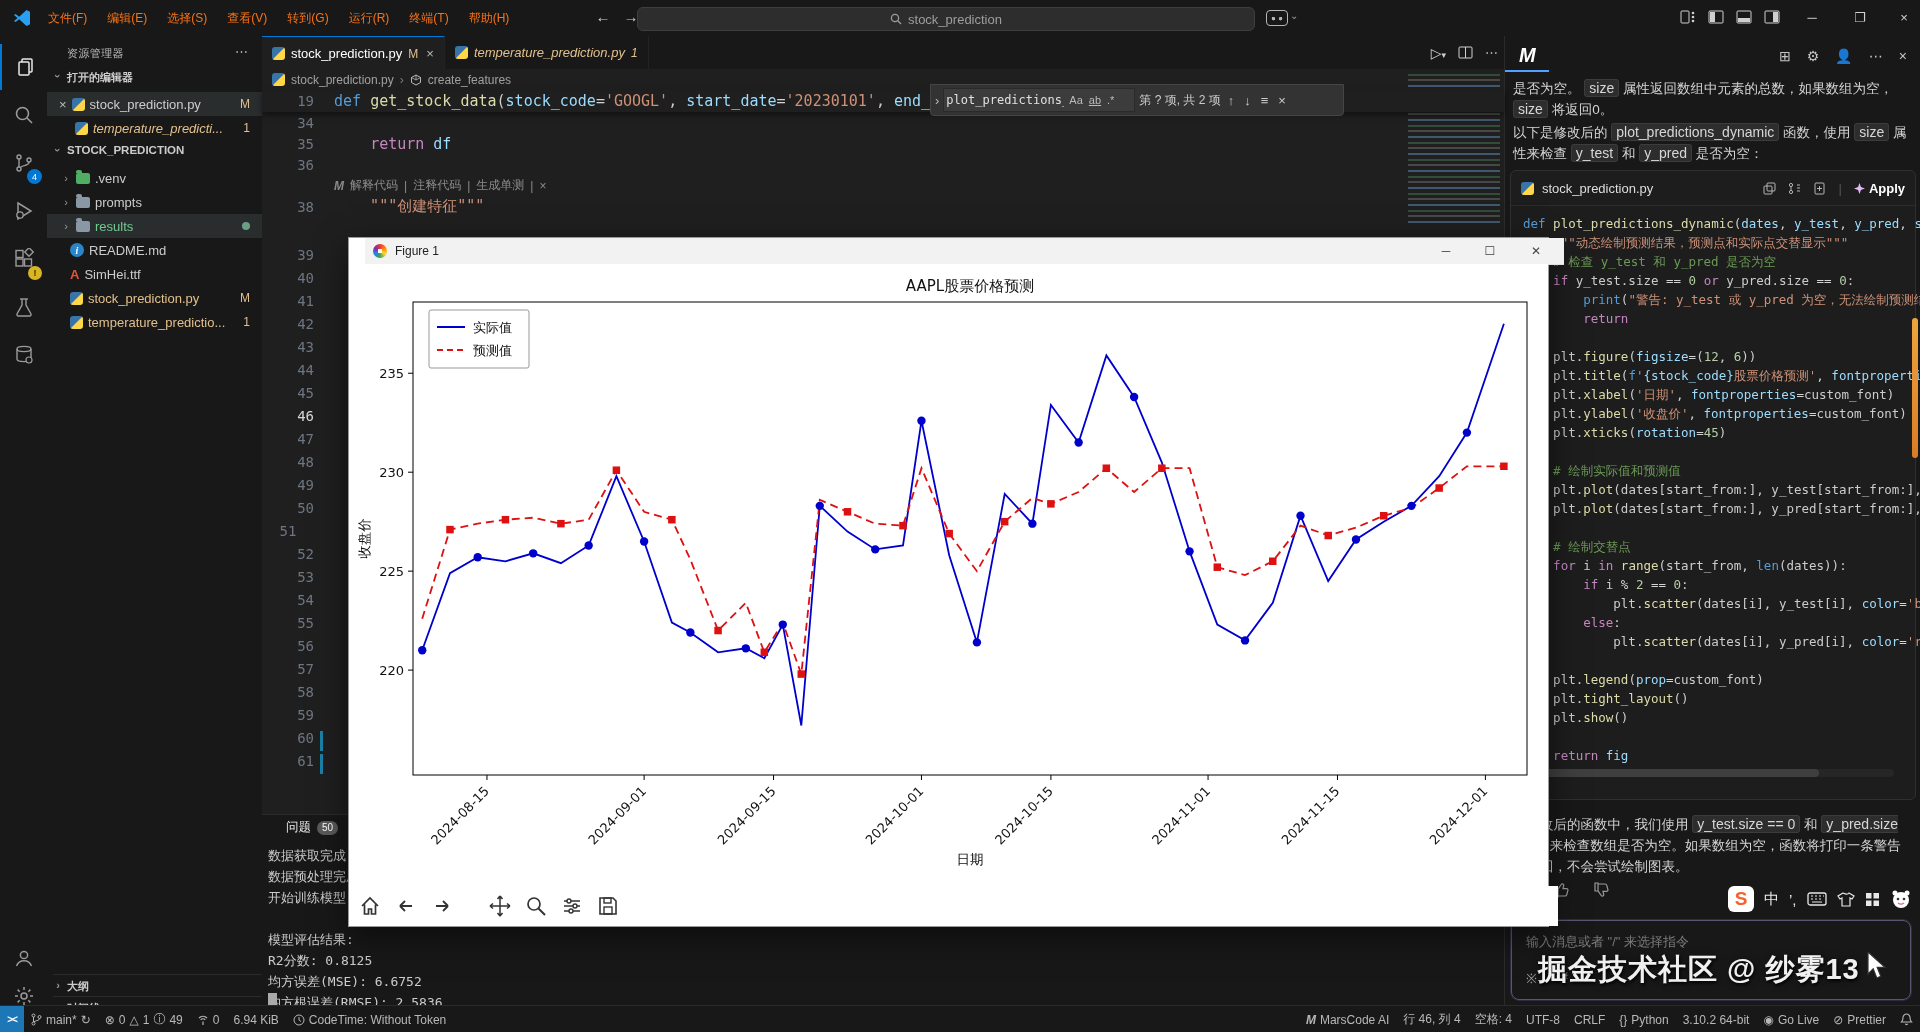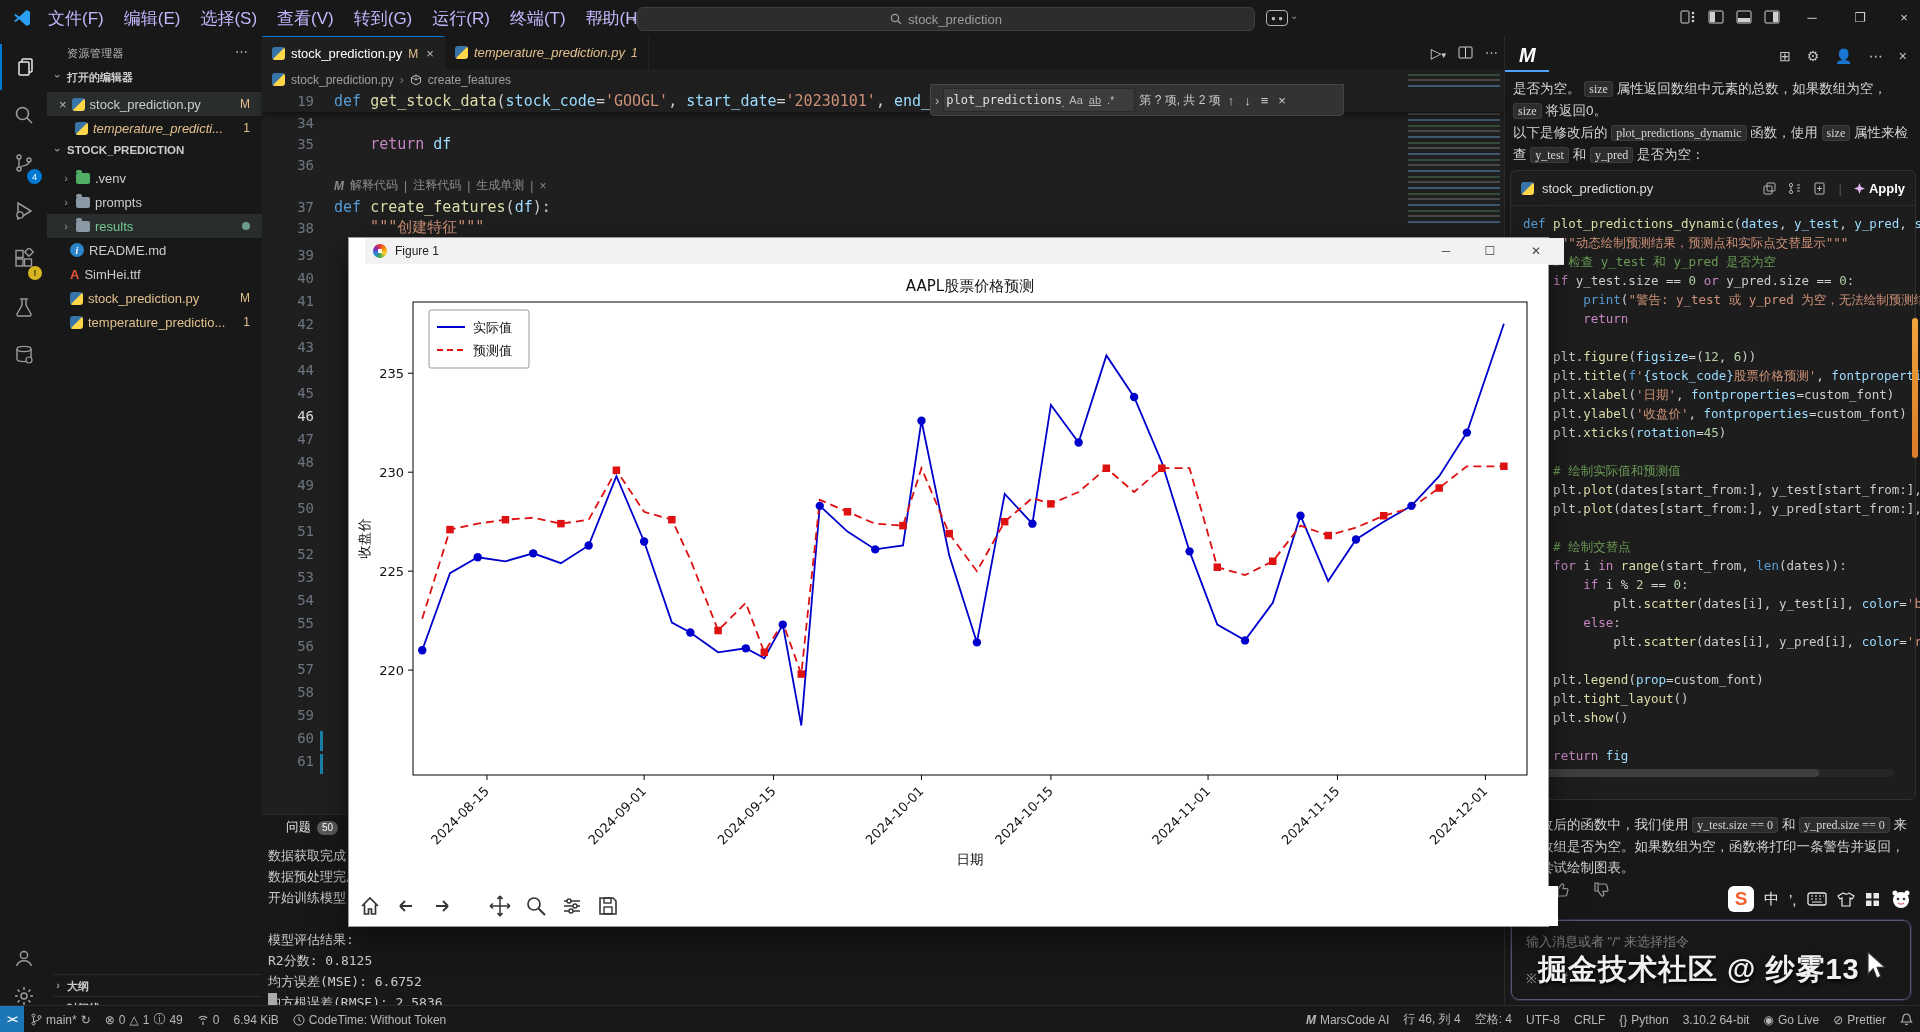--- a/index.html
+++ b/index.html
@@ -3,21 +3,21 @@
 <meta charset="utf-8">
 <style>
   html,body{margin:0;padding:0;background:#111;}
   #app{position:relative;width:1920px;height:1032px;overflow:hidden;background:#1f1f1f;
        font-family:"Liberation Sans",sans-serif;color:#cccccc;font-size:13px;}
   
   .titlebar{position:absolute;left:0;top:0;width:1920px;height:36px;background:#181818;
             border-bottom:1px solid #2b2b2b;display:flex;align-items:center;}
   .vs-logo{position:absolute;left:13px;top:9px;}
   .menus{position:absolute;left:38px;top:0;height:36px;display:flex;align-items:center;}
-  .menu-item{padding:0 10px;color:#c4b5fd;font-size:17px;cursor:default;}
+  .menu-item{padding:0 10px;color:#f97316;font-size:12px;cursor:default;}
   .nav-arrow{position:absolute;top:8px;width:22px;text-align:center;color:#cfcfcf;font-size:15px;}
   .cmd-center{position:absolute;left:637px;top:7px;width:616px;height:22px;background:#2d2d2d;
               border:1px solid #3e3e3e;border-radius:6px;display:flex;align-items:center;justify-content:center;color:#9d9d9d;gap:6px;}
   .copilot{position:absolute;left:1266px;top:10px;width:20px;height:14px;border:1.5px solid #b5b5b5;border-radius:4px;
            background:radial-gradient(circle at 32% 55%, #b5b5b5 1.5px, transparent 2px),radial-gradient(circle at 68% 55%, #b5b5b5 1.5px, transparent 2px);}
   .copilot-chev{position:absolute;left:1290px;top:10px;color:#9a9a9a;font-size:10px;}
   .layout-icons{position:absolute;left:1680px;top:10px;display:flex;gap:12px;}
   .win-btn{position:absolute;top:0;width:40px;height:35px;display:flex;align-items:center;justify-content:center;color:#d0d0d0;font-size:13px;}
   
   .activitybar{position:absolute;left:0;top:36px;width:47px;height:969px;background:#181818;border-right:1px solid #2b2b2b;}
@@ -84,22 +84,22 @@
   .bpanel-tab{position:absolute;left:8px;top:4px;display:flex;align-items:center;gap:6px;font-size:12.5px;color:#e7e7e7;margin-left:16px;}
   .pbadge{background:#5a5a5a;color:#fff;border-radius:8px;padding:0 5px;font-size:10px;height:14px;display:flex;align-items:center;}
   #term-lines{position:absolute;left:6px;top:30px;font-size:13px;line-height:21px;color:#cccccc;font-family:"DejaVu Sans Mono",monospace;white-space:pre;}
   .term-cursor{position:absolute;left:6px;top:178px;width:9px;height:15px;background:#aaaaaa;}
   
   .rpanel{position:absolute;left:1504px;top:36px;width:416px;height:969px;background:#181818;border-left:1px solid #2b2b2b;}
   .rp-logo{position:absolute;left:14px;top:8px;font-style:italic;font-weight:bold;font-size:20px;color:#ffffff;}
   .rp-icons{position:absolute;right:14px;top:12px;display:flex;gap:16px;color:#c5c5c5;font-size:14px;}
   .rp-underline{position:absolute;left:0;top:34px;width:44px;height:2px;background:#4da3ff;}
   .rp-para{position:absolute;left:8px;width:398px;font-size:13.5px;line-height:21px;color:#d4d4d4;}
-  .chip{background:#2d2d2d;border:1px solid #3c3c3c;border-radius:3px;padding:0 4px;font-size:12px;
-        font-family:Liberation Serif, serif;color:#d7d7d7;}
+  .chip{background:#2d2d2d;border:1px solid #3c3c3c;border-radius:3px;padding:0 4px;font-size:14px;
+        font-family:Liberation Sans, sans-serif;color:#d7d7d7;}
   .rp-code{position:absolute;left:5px;top:134px;width:404px;height:628px;background:#1d1d1d;border:1px solid #303030;border-radius:6px;}
   .rp-code-head{height:34px;display:flex;align-items:center;gap:8px;padding:0 10px;border-bottom:1px solid #2c2c2c;font-size:13px;color:#dddddd;}
   .rp-code-icons{margin-left:auto;display:flex;gap:12px;align-items:center;color:#b5b5b5;}
   .apply-btn{display:flex;align-items:center;gap:4px;color:#ffffff;font-weight:bold;}
   #rp-code-lines{padding:8px 0 0 12px;font-size:12.5px;line-height:19px;font-family:"DejaVu Sans Mono",monospace;white-space:pre;}
   .rp-hscroll{position:absolute;left:8px;top:598px;width:375px;height:8px;background:#262626;border-radius:4px;}
   .rp-hscroll-thumb{width:300px;height:8px;background:#3f3f3f;border-radius:4px;}
   .thumbs{position:absolute;left:48px;top:845px;display:flex;gap:22px;color:#9a9a9a;}
   .rp-input{position:absolute;left:6px;top:884px;width:398px;height:78px;border:1px solid #5a5570;border-radius:8px;
             box-shadow:0 0 0 1px rgba(120,90,200,.25);}
@@ -382,42 +382,38 @@
           <span class="mlogo">M</span>
           <span>解释代码</span>
           <span>|</span>
           <span>注释代码</span>
           <span>|</span>
           <span>生成单测</span>
           <span>|</span>
           <span>×</span>
         </div>
         <div class="code-row">
-          <div class="ln">37</div>
-          <div class="ltext"><span class="tok-kw">def </span><span class="tok-fn">create_features</span><span class="tok-pl">(</span><span class="tok-var">df</span><span class="tok-pl">):</span></div>
-        </div>
-        <div class="code-row">
           <div class="ln">38</div>
           <div class="ltext"><span class="tok-str">    """创建特征"""</span></div>
         </div>
       </div>
     <div id="gutter">
         <div class="gutter-num" style="top: 211px;">39</div>
         <div class="gutter-num" style="top: 234px;">40</div>
         <div class="gutter-num" style="top: 257px;">41</div>
         <div class="gutter-num" style="top: 280px;">42</div>
         <div class="gutter-num" style="top: 303px;">43</div>
         <div class="gutter-num" style="top: 326px;">44</div>
         <div class="gutter-num" style="top: 349px;">45</div>
         <div class="gutter-num on" style="top: 372px;">46</div>
         <div class="gutter-num" style="top: 395px;">47</div>
         <div class="gutter-num" style="top: 418px;">48</div>
         <div class="gutter-num" style="top: 441px;">49</div>
         <div class="gutter-num" style="top: 464px;">50</div>
-        <div class="gutter-num" style="top: 487px;">51</div>
+        <div class="gutter-num" style="top: 487px; text-align: center;">51</div>
         <div class="gutter-num" style="top: 510px;">52</div>
         <div class="gutter-num" style="top: 533px;">53</div>
         <div class="gutter-num" style="top: 556px;">54</div>
         <div class="gutter-num" style="top: 579px;">55</div>
         <div class="gutter-num" style="top: 602px;">56</div>
         <div class="gutter-num" style="top: 625px;">57</div>
         <div class="gutter-num" style="top: 648px;">58</div>
         <div class="gutter-num" style="top: 671px;">59</div>
         <div class="gutter-num" style="top: 694px;">60</div>
         <div class="gutter-num" style="top: 717px;">61</div>

